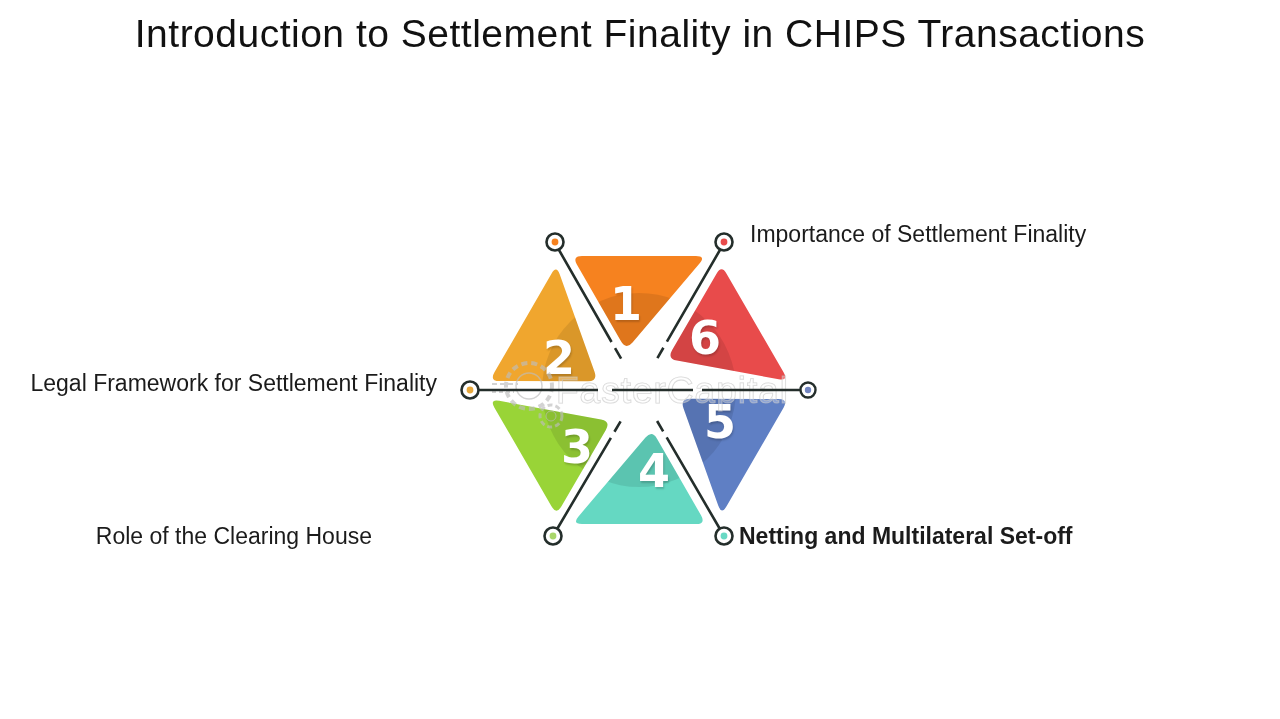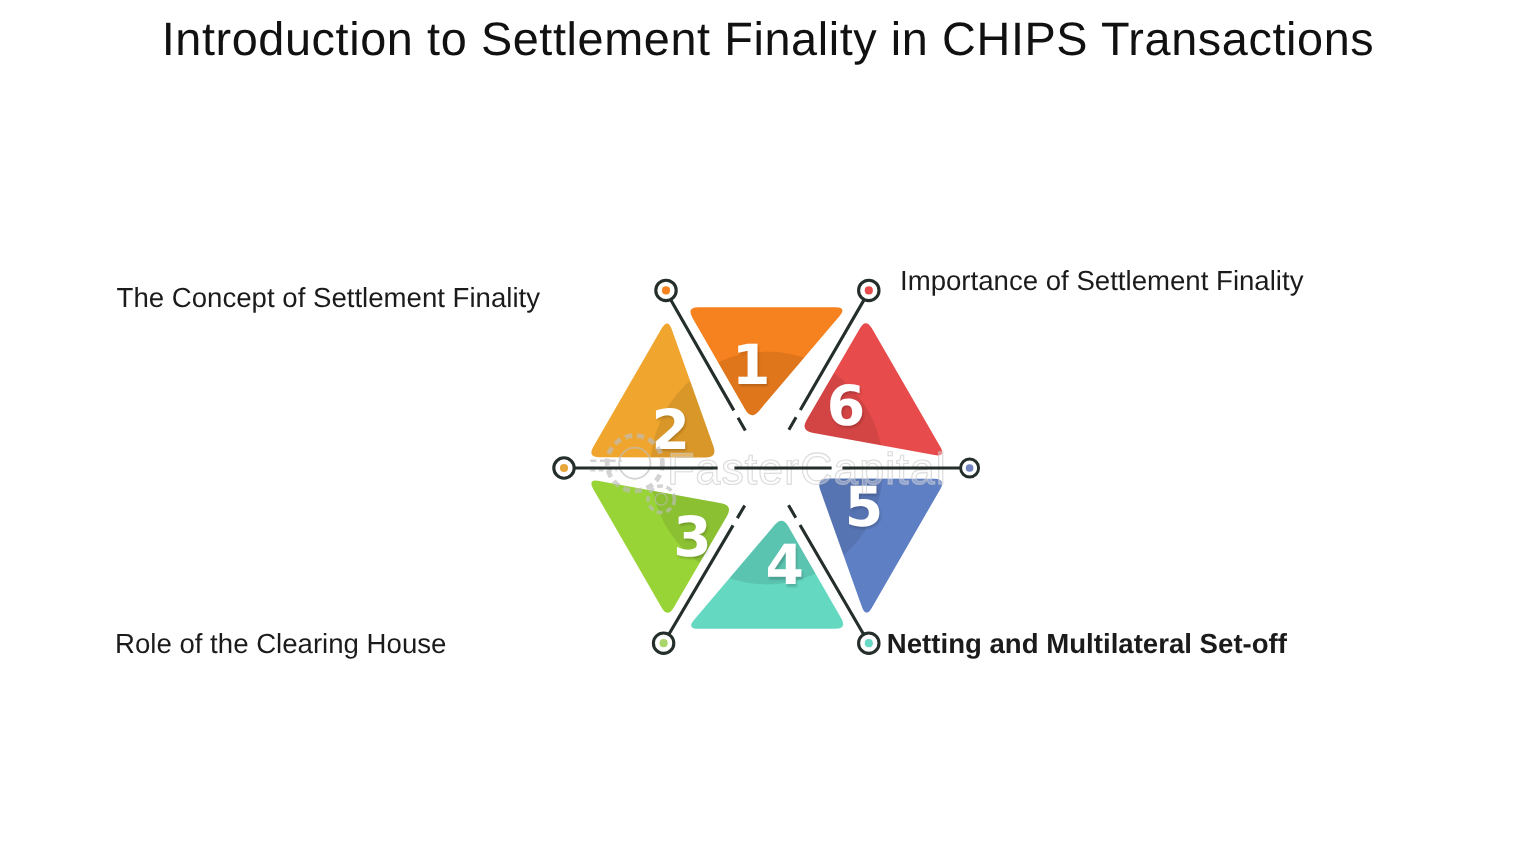--- a/index.html
+++ b/index.html
@@ -127,18 +127,18 @@
         <circle cx="553" cy="536" r="8.5" fill="#ffffff" stroke="#242e2b" stroke-width="2.6"></circle>
         <circle cx="553" cy="536" r="3.4" fill="#A9D66A"></circle>
       </g>
       <g>
         <circle cx="724" cy="536" r="8.5" fill="#ffffff" stroke="#242e2b" stroke-width="2.6"></circle>
         <circle cx="724" cy="536" r="3.4" fill="#68D9C4"></circle>
       </g>
     </g>
   </svg>
 
-  <div class="node-label lbl-right" style="right:830px;top:234px;">The Concept of Settlement Finality</div>
   <div class="node-label" style="left:750px;top:220px;">Importance of Settlement Finality</div>
+  <div class="node-label lbl-right" style="right:843px;top:369px;">Legal Framework for Settlement Finality</div>
   <div class="node-label lbl-right" style="right:908px;top:522px;">Role of the Clearing House</div>
   <div class="node-label" style="left:739px;top:522px;font-weight:bold;">Netting and Multilateral Set-off</div>
 
 </div>
 
 </body></html>

